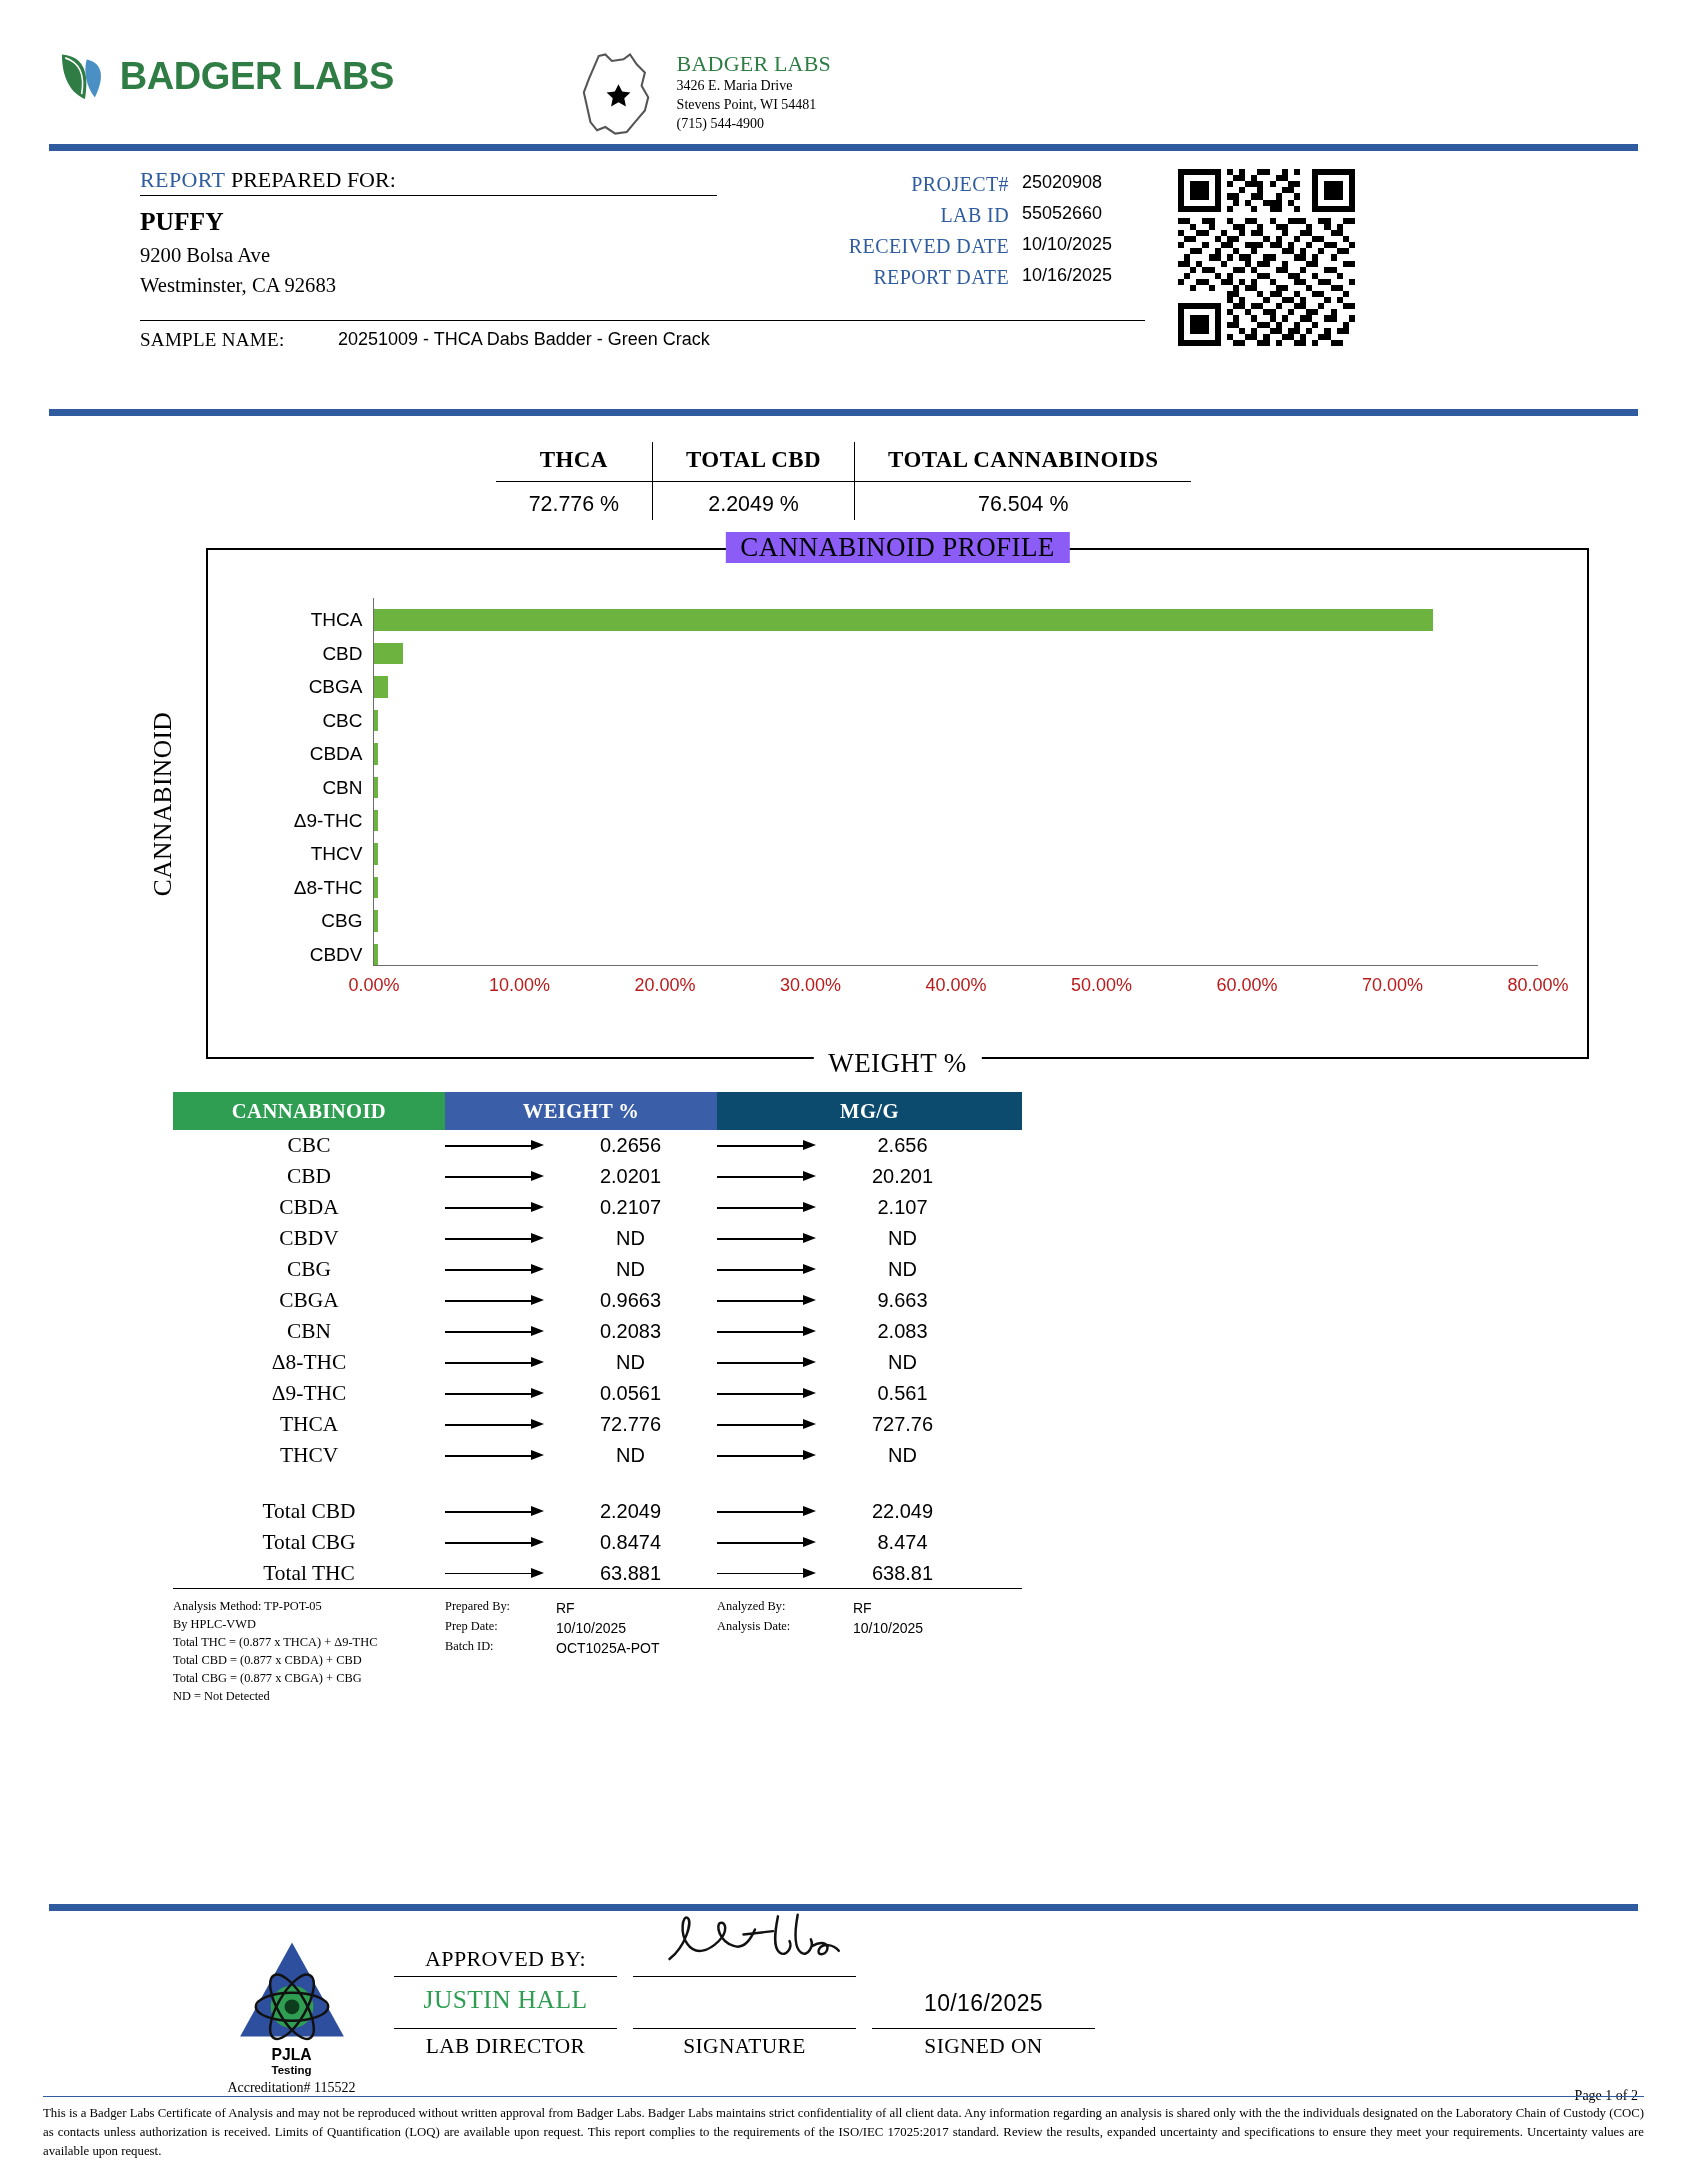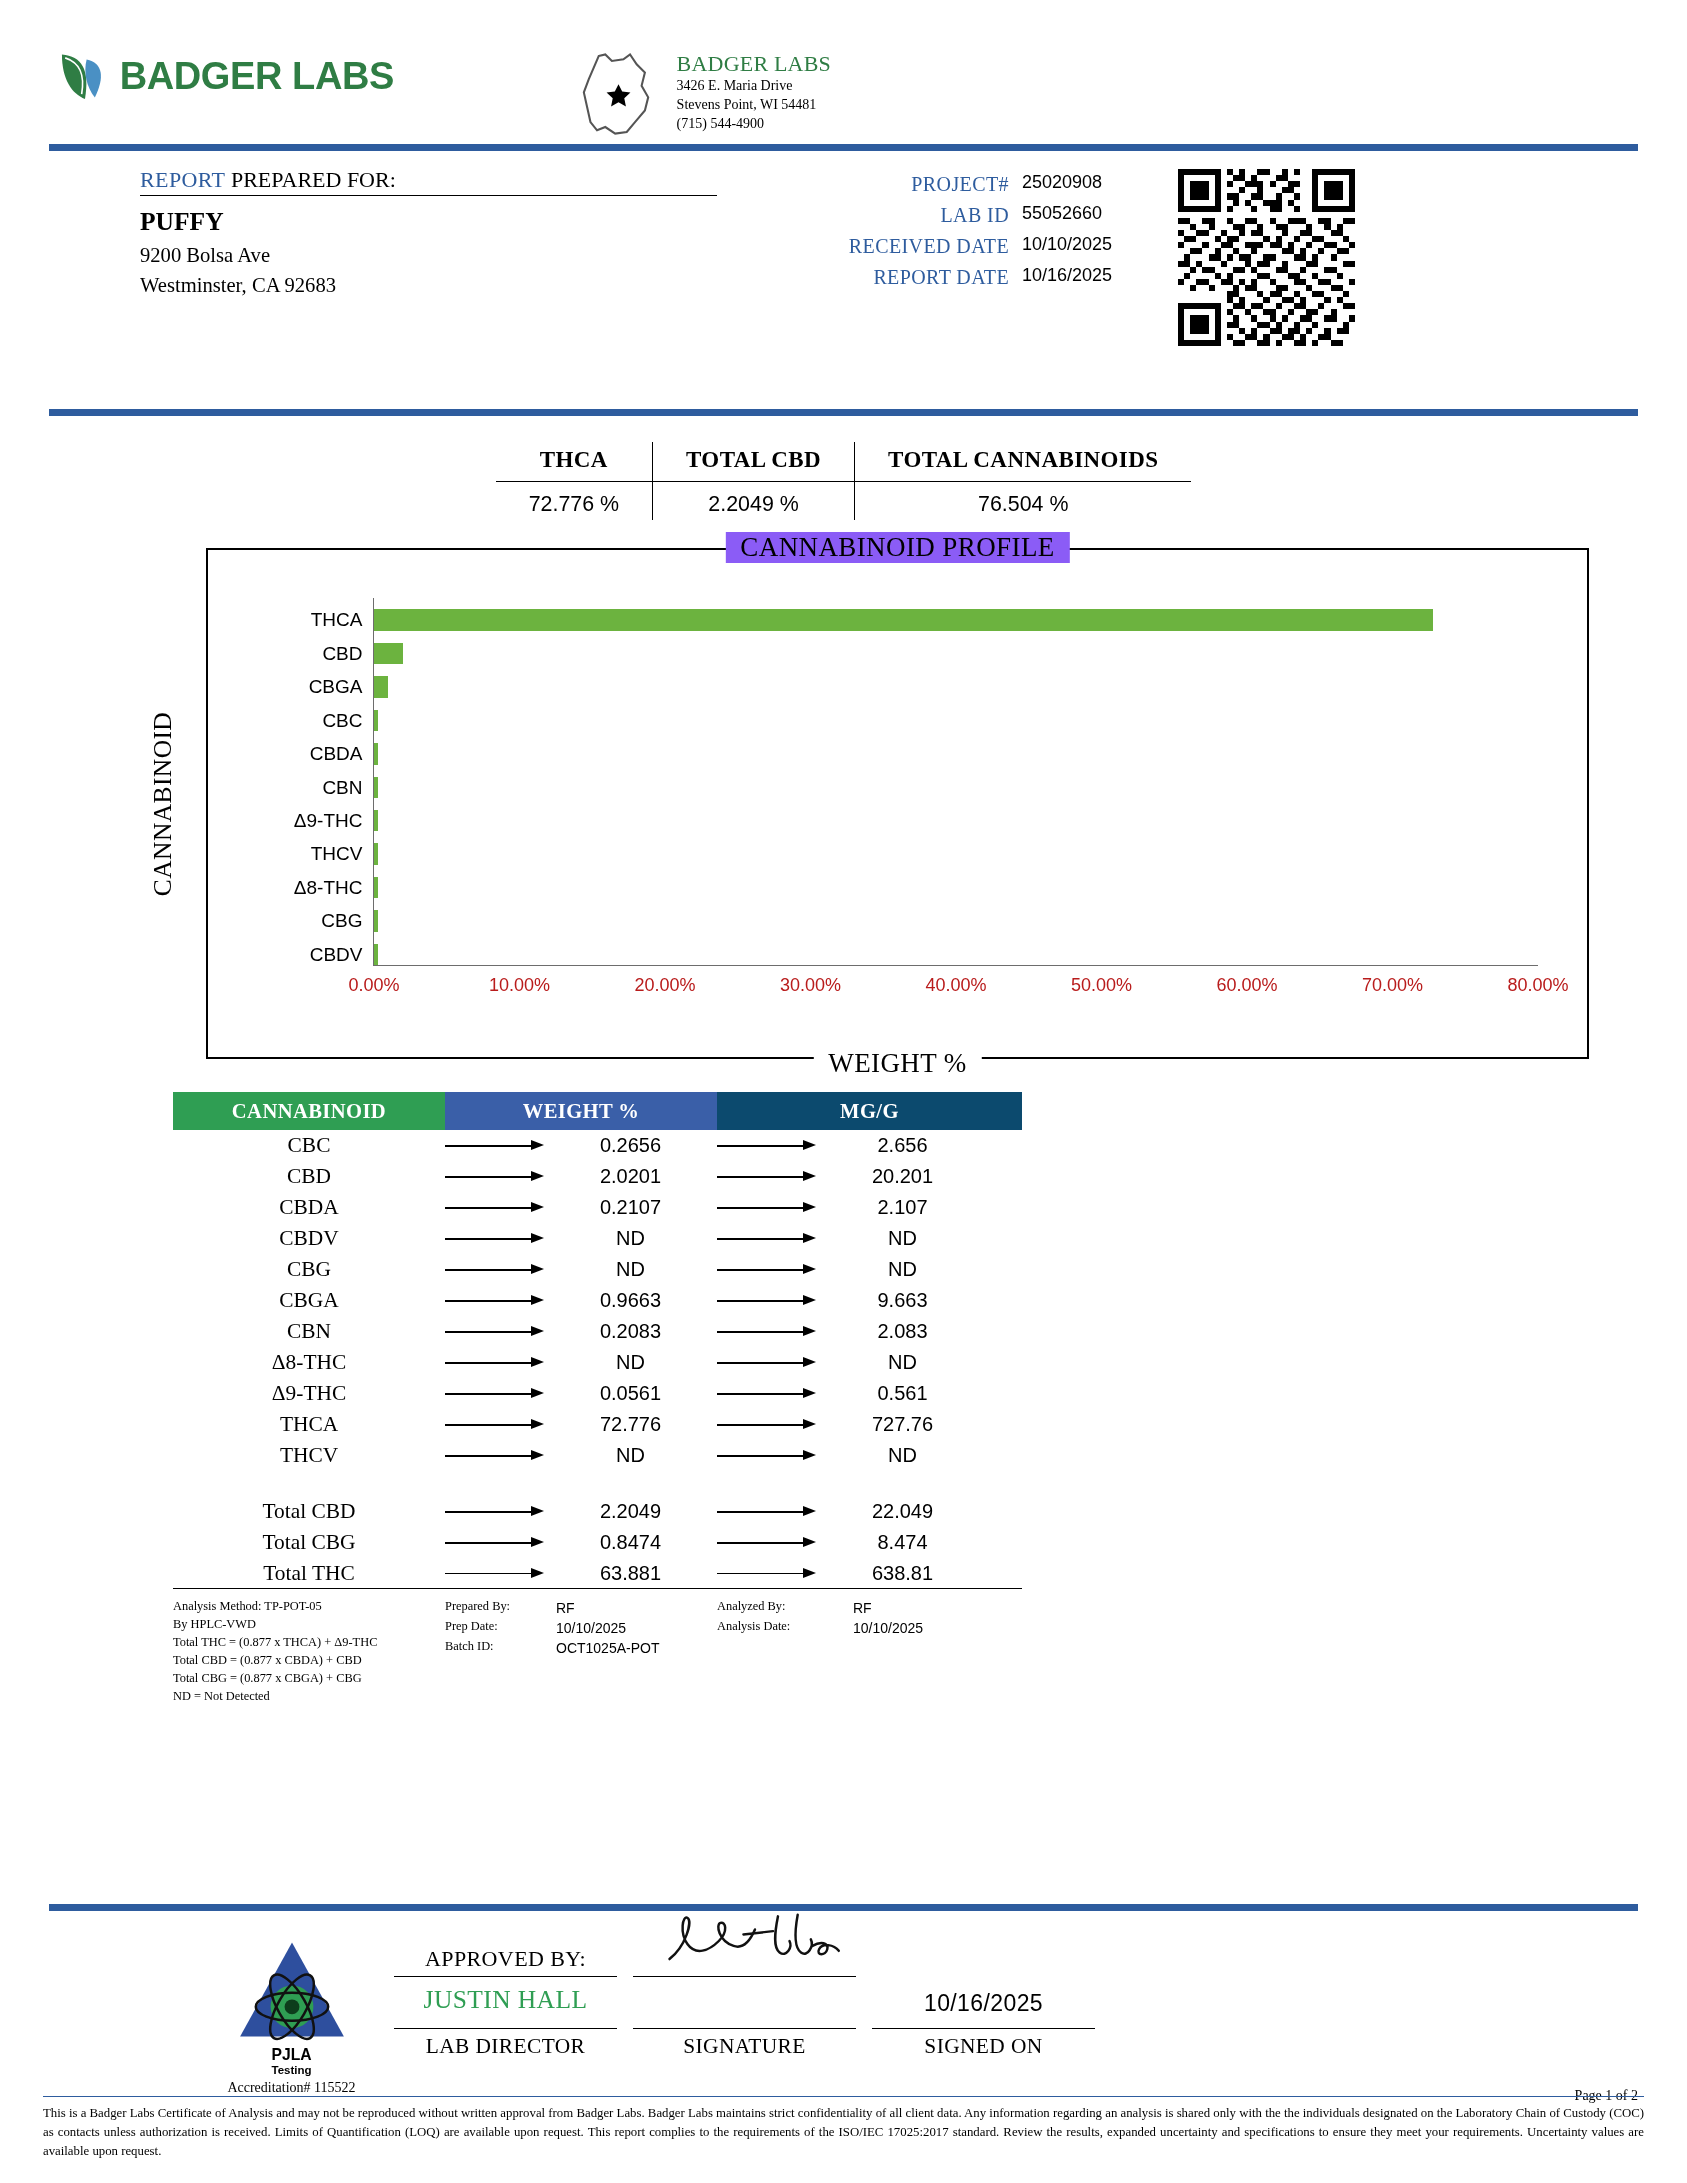--- a/index.html
+++ b/index.html
@@ -376,20 +376,24 @@
           <rect x="9" y="28" width="2" height="1"></rect>
             <rect x="13" y="28" width="2" height="1"></rect>
             <rect x="16" y="28" width="1" height="1"></rect>
             <rect x="19" y="28" width="2" height="1"></rect>
             <rect x="22" y="28" width="1" height="1"></rect>
             <rect x="25" y="28" width="2" height="1"></rect>
         </g>
       </svg>
     </div>
 
+    <div class="sample-row">
+      <div class="sample-label">SAMPLE NAME:</div>
+      <div class="sample-val">20251009 - THCA Dabs Badder - Green Crack</div>
+    </div>
   </div>
 
   <div class="rule-blue thin"></div>
 
   <div class="summary">
     <table class="summary-table">
       <tbody>
           <tr>
         <th>THCA</th>
         <th>TOTAL CBD</th>

